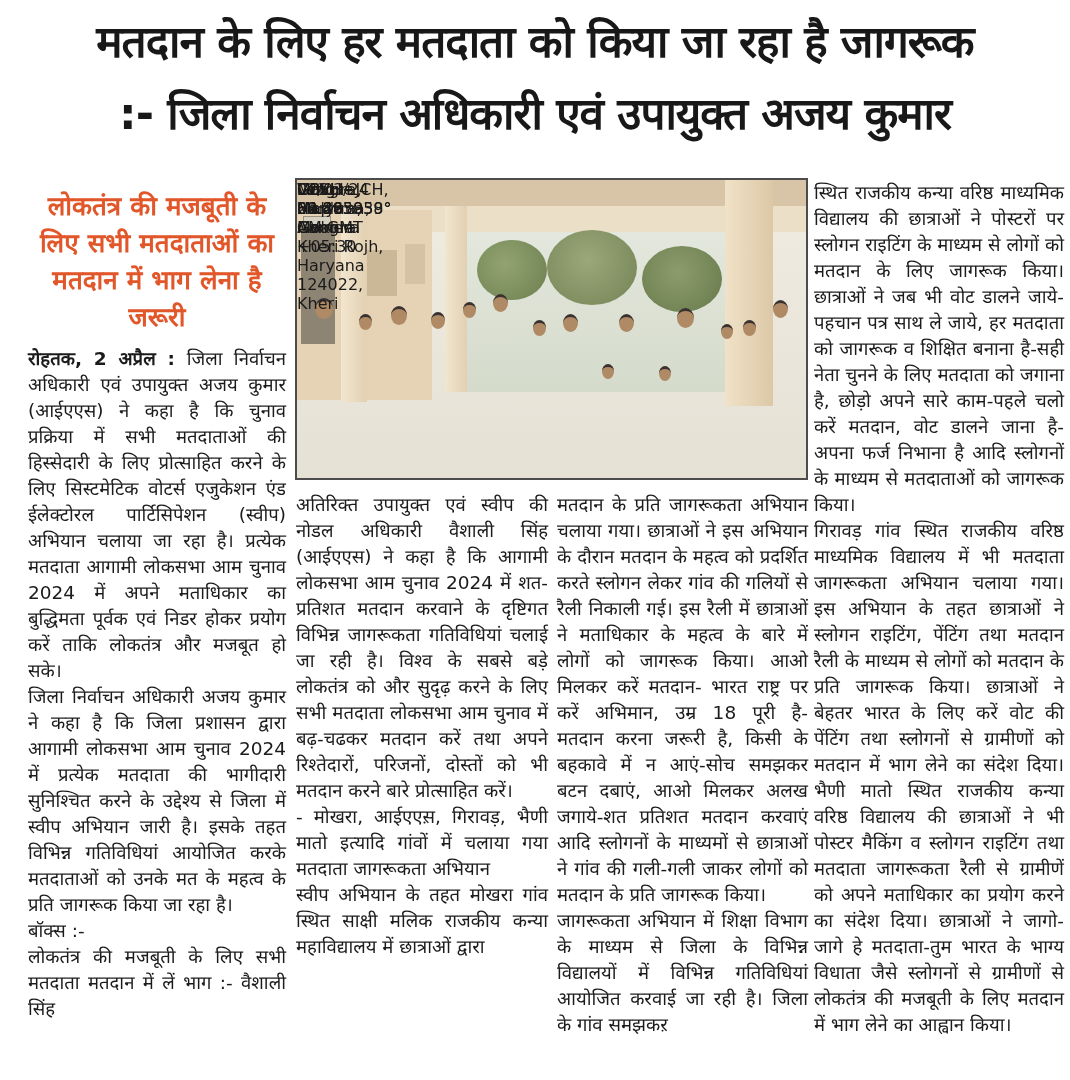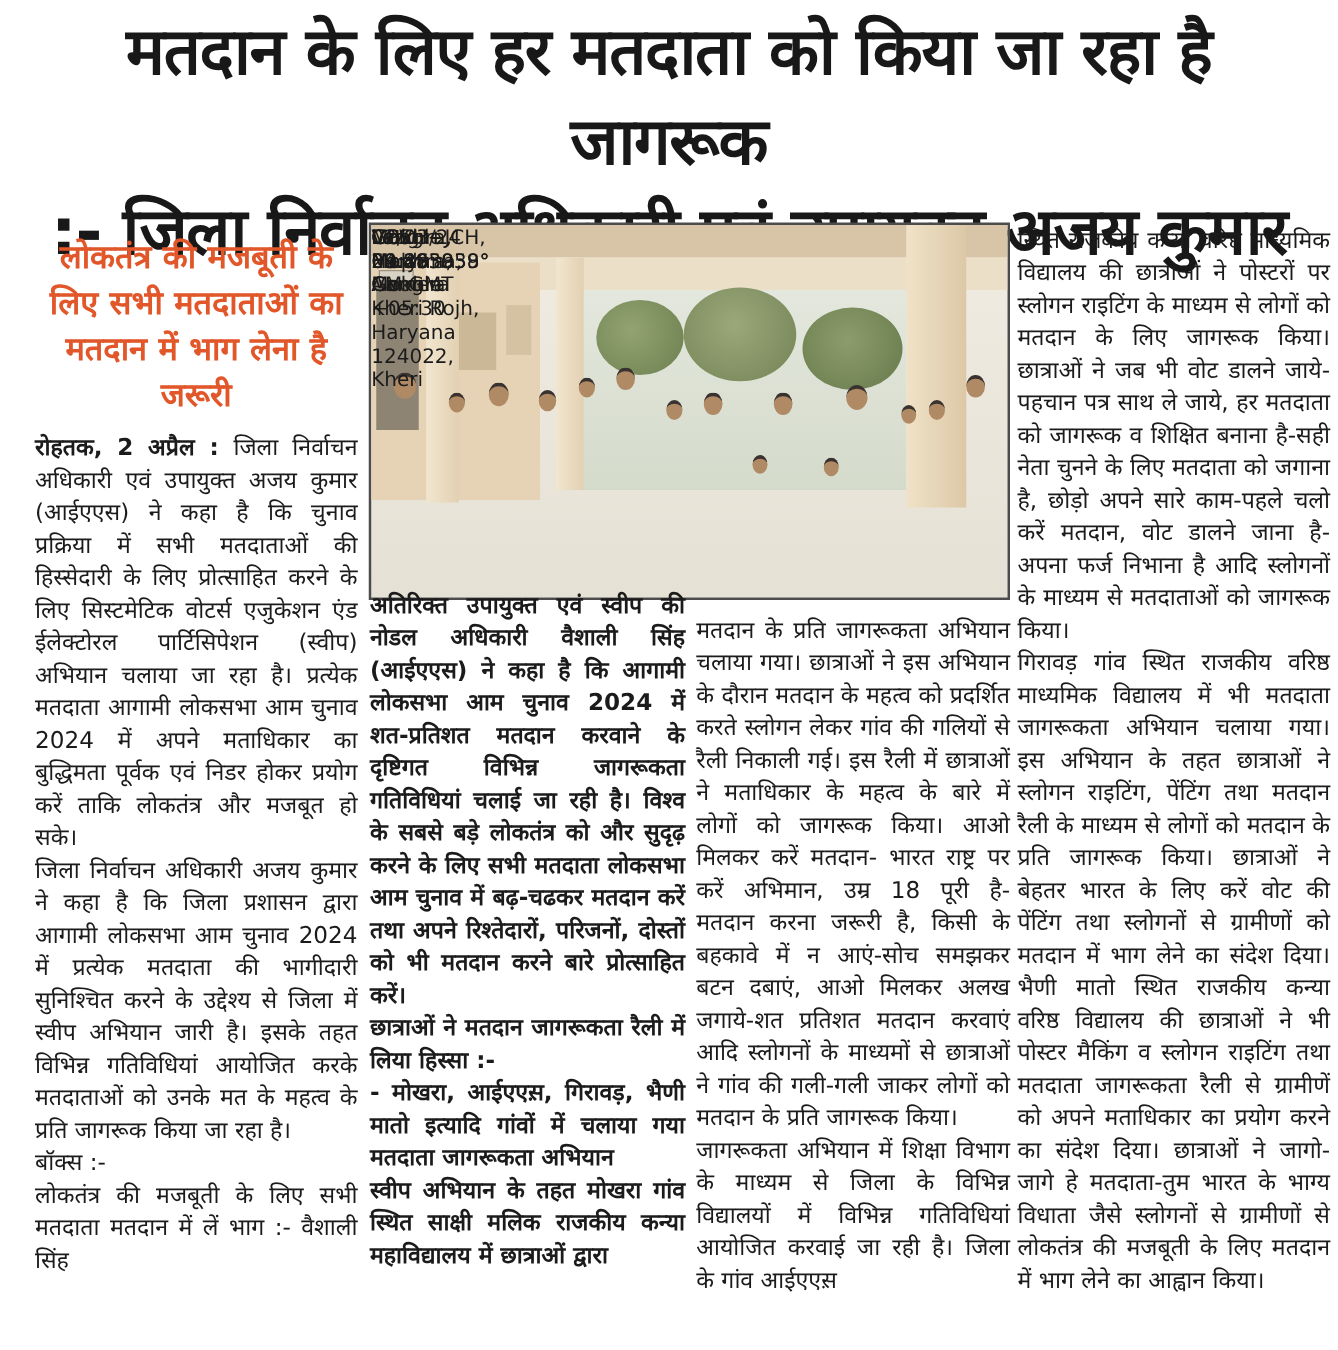--- a/index.html
+++ b/index.html
@@ -3,27 +3,27 @@
 <meta charset="utf-8">
 <style>
   html,body{margin:0;padding:0;background:#ffffff;}
   .page{
     position:relative;width:1070px;height:1080px;background:#ffffff;
     font-family:"DejaVu Sans",sans-serif;color:#1b1b1b;overflow:hidden;
   }
   
   .headline{
     position:absolute;top:6px;left:14px;width:1042px;text-align:center;
-    font-weight:bold;color:#181818;font-size:52px;line-height:72px;
+    font-weight:bold;color:#181818;font-size:44px;line-height:72px;
     letter-spacing:-1px;
   }
   
   .col{position:absolute;}
   .col1{left:28px;top:188px;width:258px;}
-  .col2{left:296px;top:472px;width:252px;font-weight:bold;}
+  .col2{left:296px;top:492px;width:252px;}
   .col3{left:557px;top:492px;width:251px;}
   .col4{left:814px;top:180px;width:250px;}
   .subhead{
     color:#e2572a;font-weight:bold;font-size:26px;line-height:37px;
     text-align:center;margin:0 0 10px 0;
   }
   .body-text{
     font-size:18.5px;line-height:26px;text-align:justify;margin:0;
     color:#1b1b1b;
   }
@@ -224,28 +224,27 @@
       <span class="t">Mokhra, Haryana, Google</span>
       <span class="s">VCVH+JCH, Mokhra, Mokhra Kheri Rojh, Haryana 124022, Kheri</span>
       <span class="s">Lat 28.893938°</span>
       <span class="s">Long 64.485859°</span>
       <span class="s">02/03/24 09:26 AM GMT +05:30</span>
     </div>
   </div>
 
   <div class="col col2">
     <p class="body-text">अतिरिक्त उपायुक्त एवं स्वीप की नोडल अधिकारी वैशाली सिंह (आईएएस) ने कहा है कि आगामी लोकसभा आम चुनाव 2024 में शत-प्रतिशत मतदान करवाने के दृष्टिगत विभिन्न जागरूकता गतिविधियां चलाई जा रही है। विश्व के सबसे बड़े लोकतंत्र को और सुदृढ़ करने के लिए सभी मतदाता लोकसभा आम चुनाव में बढ़-चढकर मतदान करें तथा अपने रिश्तेदारों, परिजनों, दोस्तों को भी मतदान करने बारे प्रोत्साहित करें।</p>
-    <p class="body-text">छात्राओं ने मतदान जागरूकता रैली में लिया हिस्सा :-</p>
     <p class="body-text">- मोखरा, आईएएस़, गिरावड़, भैणी मातो इत्यादि गांवों में चलाया गया मतदाता जागरूकता अभियान</p>
     <p class="body-text">स्वीप अभियान के तहत मोखरा गांव स्थित साक्षी मलिक राजकीय कन्या महाविद्यालय में छात्राओं द्वारा</p>
   </div>
 
   <div class="col col3">
     <p class="body-text">मतदान के प्रति जागरूकता अभियान चलाया गया। छात्राओं ने इस अभियान के दौरान मतदान के महत्व को प्रदर्शित करते स्लोगन लेकर गांव की गलियों से रैली निकाली गई। इस रैली में छात्राओं ने मताधिकार के महत्व के बारे में लोगों को जागरूक किया। आओ मिलकर करें मतदान- भारत राष्ट्र पर करें अभिमान, उम्र 18 पूरी है- मतदान करना जरूरी है, किसी के बहकावे में न आएं-सोच समझकर बटन दबाएं, आओ मिलकर अलख जगाये-शत प्रतिशत मतदान करवाएं आदि स्लोगनों के माध्यमों से छात्राओं ने गांव की गली-गली जाकर लोगों को मतदान के प्रति जागरूक किया।</p>
-    <p class="body-text">जागरूकता अभियान में शिक्षा विभाग के माध्यम से जिला के विभिन्न विद्यालयों में विभिन्न गतिविधियां आयोजित करवाई जा रही है। जिला के गांव आईएएस़</p>
+    <p class="body-text">जागरूकता अभियान में शिक्षा विभाग के माध्यम से जिला के विभिन्न विद्यालयों में विभिन्न गतिविधियां आयोजित करवाई जा रही है। जिला के गांव समझकऱ</p>
   </div>
 
   <div class="col col4">
     <p class="body-text">स्थित राजकीय कन्या वरिष्ठ माध्यमिक विद्यालय की छात्राओं ने पोस्टरों पर स्लोगन राइटिंग के माध्यम से लोगों को मतदान के लिए जागरूक किया। छात्राओं ने जब भी वोट डालने जाये-पहचान पत्र साथ ले जाये, हर मतदाता को जागरूक व शिक्षित बनाना है-सही नेता चुनने के लिए मतदाता को जगाना है, छोड़ो अपने सारे काम-पहले चलो करें मतदान, वोट डालने जाना है-अपना फर्ज निभाना है आदि स्लोगनों के माध्यम से मतदाताओं को जागरूक किया।</p>
     <p class="body-text">गिरावड़ गांव स्थित राजकीय वरिष्ठ माध्यमिक विद्यालय में भी मतदाता जागरूकता अभियान चलाया गया। इस अभियान के तहत छात्राओं ने स्लोगन राइटिंग, पेंटिंग तथा मतदान रैली के माध्यम से लोगों को मतदान के प्रति जागरूक किया। छात्राओं ने बेहतर भारत के लिए करें वोट की पेंटिंग तथा स्लोगनों से ग्रामीणों को मतदान में भाग लेने का संदेश दिया। भैणी मातो स्थित राजकीय कन्या वरिष्ठ विद्यालय की छात्राओं ने भी पोस्टर मैकिंग व स्लोगन राइटिंग तथा मतदाता जागरूकता रैली से ग्रामीणें को अपने मताधिकार का प्रयोग करने का संदेश दिया। छात्राओं ने जागो-जागे हे मतदाता-तुम भारत के भाग्य विधाता जैसे स्लोगनों से ग्रामीणों से लोकतंत्र की मजबूती के लिए मतदान में भाग लेने का आह्वान किया।</p>
   </div>
 
 </div>
 
 </body></html>

